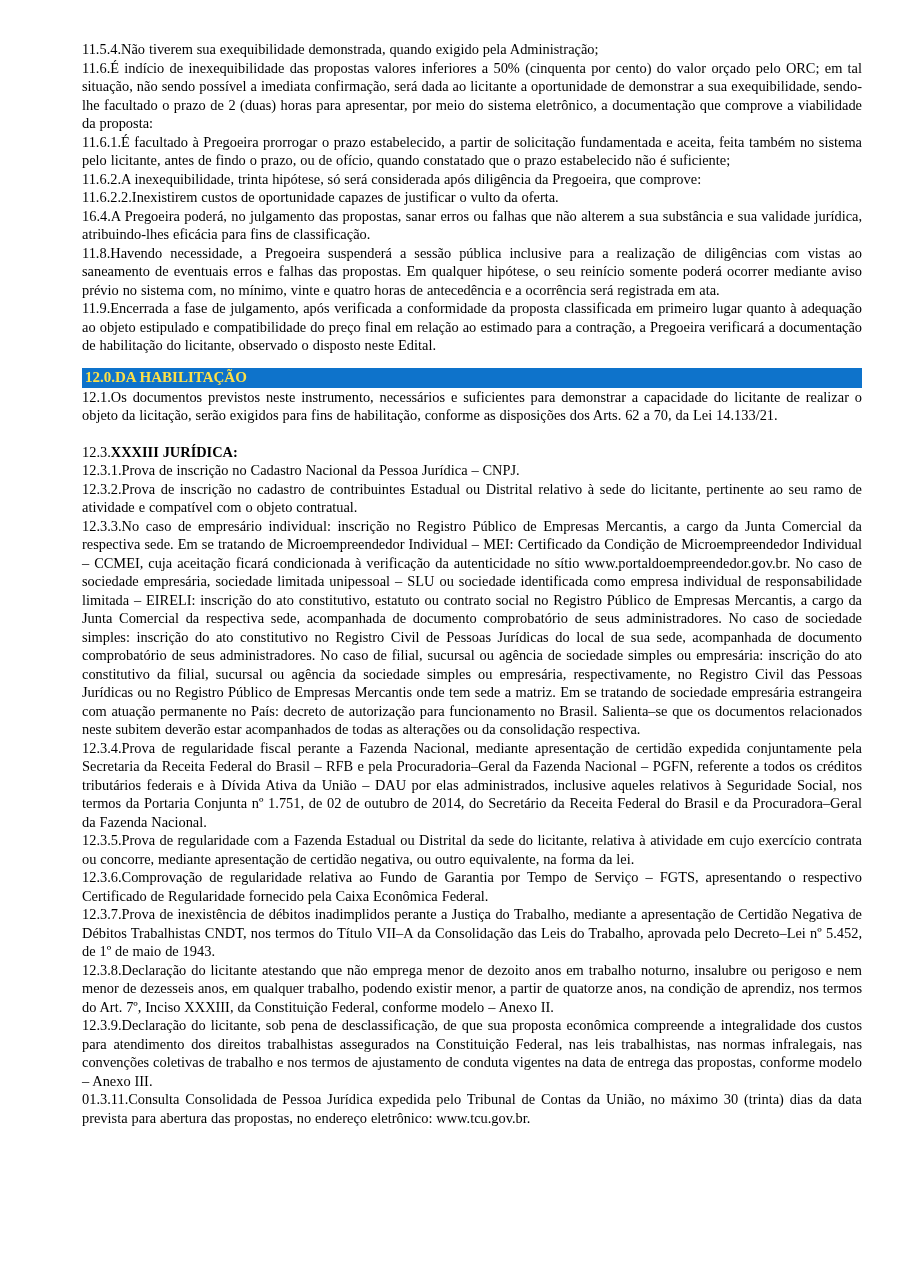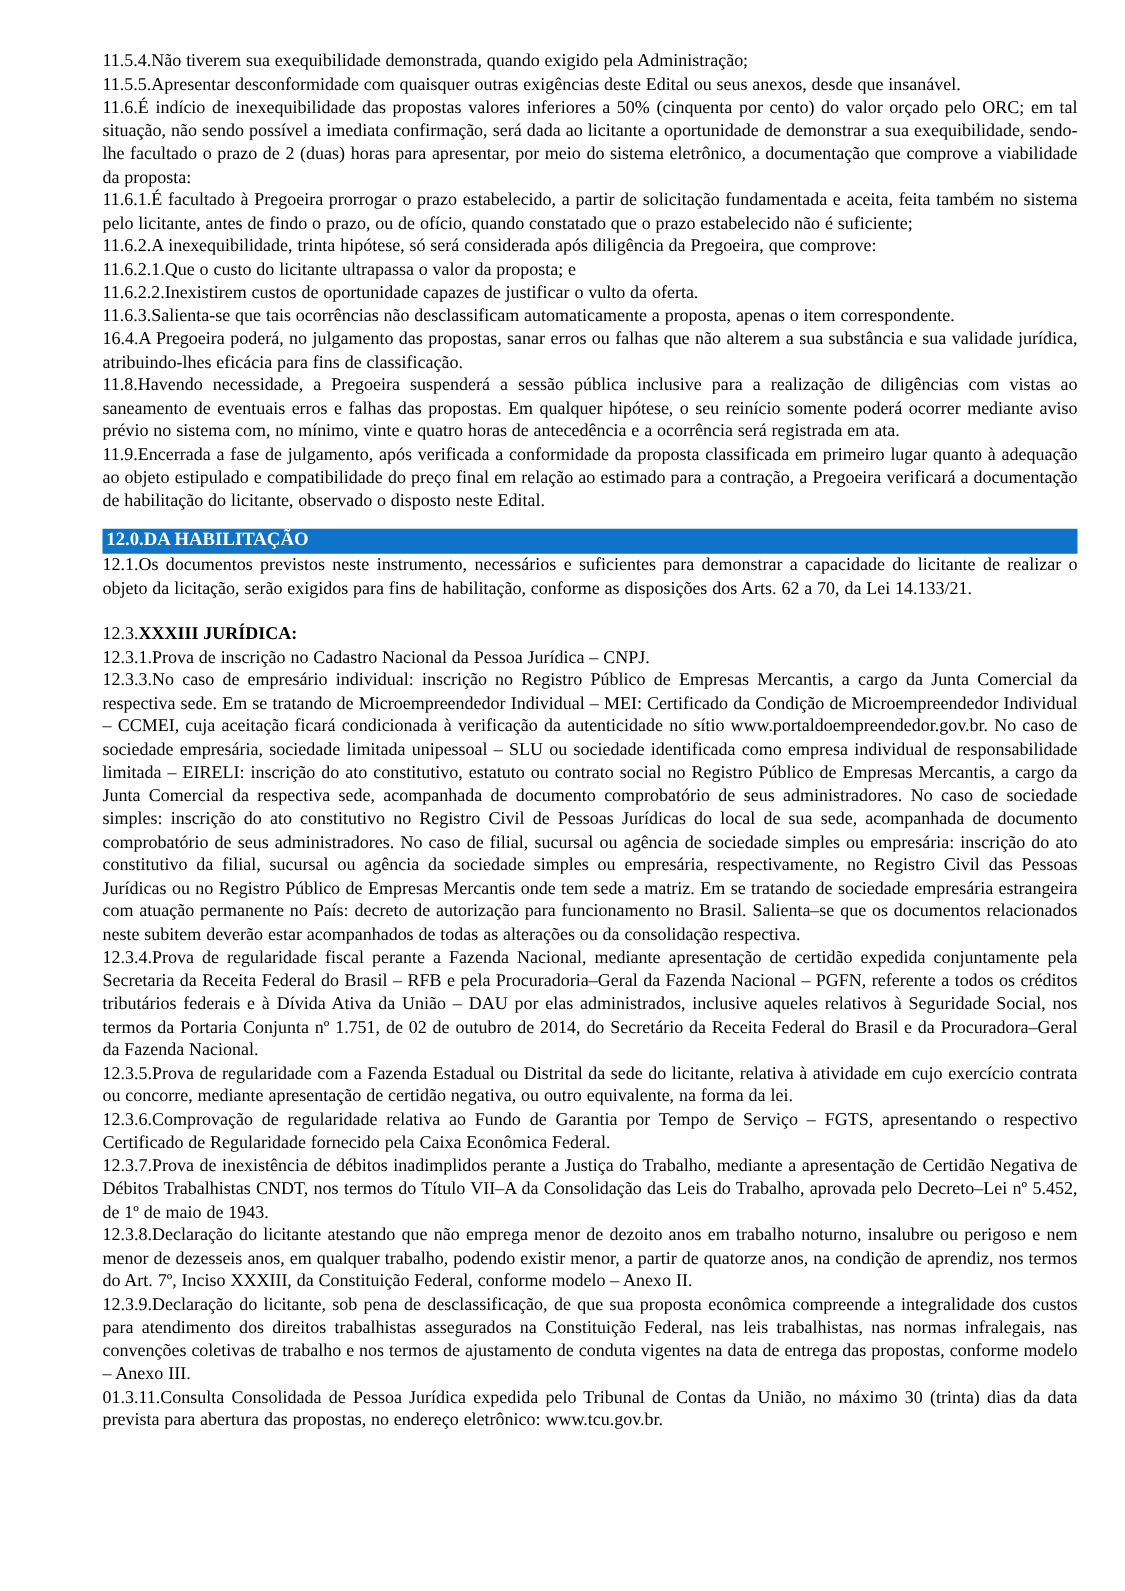--- a/index.html
+++ b/index.html
@@ -34,36 +34,34 @@
     padding: 0 0 1px 3px;
     color: #000000;
   }
   .spacer { width: 100%; }
 </style>
 </head>
 <body>
 
 <div class="page">
     <p class="para"><span>11.5.4.Não tiverem sua exequibilidade demonstrada, quando exigido pela Administração;</span></p>
-    <p class="para"><span>11.5.5.Apresentar desconformidade com quaisquer outras exigências deste Edital ou seus anexos, desde que insanável.</span></p>
     <p class="para"><span>11.6.É indício de inexequibilidade das propostas valores inferiores a 50% (cinquenta por cento) do valor orçado pelo ORC; em tal situação, não sendo possível a imediata confirmação, será dada ao licitante a oportunidade de demonstrar a sua exequibilidade, sendo-lhe facultado o prazo de 2 (duas) horas para apresentar, por meio do sistema eletrônico, a documentação que comprove a viabilidade da proposta:</span></p>
     <p class="para"><span>11.6.1.É facultado à Pregoeira prorrogar o prazo estabelecido, a partir de solicitação fundamentada e aceita, feita também no sistema pelo licitante, antes de findo o prazo, ou de ofício, quando constatado que o prazo estabelecido não é suficiente;</span></p>
     <p class="para"><span>11.6.2.A inexequibilidade, trinta hipótese, só será considerada após diligência da Pregoeira, que comprove:</span></p>
-    <p class="para"><span>11.6.2.1.Que o custo do licitante ultrapassa o valor da proposta; e</span></p>
     <p class="para"><span>11.6.2.2.Inexistirem custos de oportunidade capazes de justificar o vulto da oferta.</span></p>
-    <p class="para"><span>11.6.3.Salienta-se que tais ocorrências não desclassificam automaticamente a proposta, apenas o item correspondente.</span></p>
     <p class="para"><span>16.4.A Pregoeira poderá, no julgamento das propostas, sanar erros ou falhas que não alterem a sua substância e sua validade jurídica, atribuindo-lhes eficácia para fins de classificação.</span></p>
     <p class="para"><span>11.8.Havendo necessidade, a Pregoeira suspenderá a sessão pública inclusive para a realização de diligências com vistas ao saneamento de eventuais erros e falhas das propostas. Em qualquer hipótese, o seu reinício somente poderá ocorrer mediante aviso prévio no sistema com, no mínimo, vinte e quatro horas de antecedência e a ocorrência será registrada em ata.</span></p>
     <p class="para"><span>11.9.Encerrada a fase de julgamento, após verificada a conformidade da proposta classificada em primeiro lugar quanto à adequação ao objeto estipulado e compatibilidade do preço final em relação ao estimado para a contração, a Pregoeira verificará a documentação de habilitação do licitante, observado o disposto neste Edital.</span></p>
     <div class="spacer" style="height: 13px;"></div>
-    <div class="section-header" style="background: rgb(14, 115, 203); color: #ffffff;"><span class="bold">12.0.DA HABILITAÇÃO</span></div>
+    <div class="section-header" style="background: rgb(14, 115, 203); color: #fde047;"><span class="bold">12.0.DA HABILITAÇÃO</span></div>
     <p class="para"><span>12.1.Os documentos previstos neste instrumento, necessários e suficientes para demonstrar a capacidade do licitante de realizar o objeto da licitação, serão exigidos para fins de habilitação, conforme as disposições dos Arts. 62 a 70, da Lei 14.133/21.</span></p>
     <div class="spacer" style="height: 18px;"></div>
     <p class="para"><span>12.3.</span><span class="bold">XXXIII JURÍDICA:</span></p>
     <p class="para"><span>12.3.1.Prova de inscrição no Cadastro Nacional da Pessoa Jurídica – CNPJ.</span></p>
+    <p class="para"><span>12.3.2.Prova de inscrição no cadastro de contribuintes Estadual ou Distrital relativo à sede do licitante, pertinente ao seu ramo de atividade e compatível com o objeto contratual.</span></p>
     <p class="para"><span>12.3.3.No caso de empresário individual: inscrição no Registro Público de Empresas Mercantis, a cargo da Junta Comercial da respectiva sede. Em se tratando de Microempreendedor Individual – MEI: Certificado da Condição de Microempreendedor Individual – CCMEI, cuja aceitação ficará condicionada à verificação da autenticidade no sítio www.portaldoempreendedor.gov.br. No caso de sociedade empresária, sociedade limitada unipessoal – SLU ou sociedade identificada como empresa individual de responsabilidade limitada – EIRELI: inscrição do ato constitutivo, estatuto ou contrato social no Registro Público de Empresas Mercantis, a cargo da Junta Comercial da respectiva sede, acompanhada de documento comprobatório de seus administradores. No caso de sociedade simples: inscrição do ato constitutivo no Registro Civil de Pessoas Jurídicas do local de sua sede, acompanhada de documento comprobatório de seus administradores. No caso de filial, sucursal ou agência de sociedade simples ou empresária: inscrição do ato constitutivo da filial, sucursal ou agência da sociedade simples ou empresária, respectivamente, no Registro Civil das Pessoas Jurídicas ou no Registro Público de Empresas Mercantis onde tem sede a matriz. Em se tratando de sociedade empresária estrangeira com atuação permanente no País: decreto de autorização para funcionamento no Brasil. Salienta–se que os documentos relacionados neste subitem deverão estar acompanhados de todas as alterações ou da consolidação respectiva.</span></p>
     <p class="para"><span>12.3.4.Prova de regularidade fiscal perante a Fazenda Nacional, mediante apresentação de certidão expedida conjuntamente pela Secretaria da Receita Federal do Brasil – RFB e pela Procuradoria–Geral da Fazenda Nacional – PGFN, referente a todos os créditos tributários federais e à Dívida Ativa da União – DAU por elas administrados, inclusive aqueles relativos à Seguridade Social, nos termos da Portaria Conjunta nº 1.751, de 02 de outubro de 2014, do Secretário da Receita Federal do Brasil e da Procuradora–Geral da Fazenda Nacional.</span></p>
     <p class="para"><span>12.3.5.Prova de regularidade com a Fazenda Estadual ou Distrital da sede do licitante, relativa à atividade em cujo exercício contrata ou concorre, mediante apresentação de certidão negativa, ou outro equivalente, na forma da lei.</span></p>
     <p class="para"><span>12.3.6.Comprovação de regularidade relativa ao Fundo de Garantia por Tempo de Serviço – FGTS, apresentando o respectivo Certificado de Regularidade fornecido pela Caixa Econômica Federal.</span></p>
     <p class="para"><span>12.3.7.Prova de inexistência de débitos inadimplidos perante a Justiça do Trabalho, mediante a apresentação de Certidão Negativa de Débitos Trabalhistas CNDT, nos termos do Título VII–A da Consolidação das Leis do Trabalho, aprovada pelo Decreto–Lei nº 5.452, de 1º de maio de 1943.</span></p>
     <p class="para"><span>12.3.8.Declaração do licitante atestando que não emprega menor de dezoito anos em trabalho noturno, insalubre ou perigoso e nem menor de dezesseis anos, em qualquer trabalho, podendo existir menor, a partir de quatorze anos, na condição de aprendiz, nos termos do Art. 7º, Inciso XXXIII, da Constituição Federal, conforme modelo – Anexo II.</span></p>
     <p class="para"><span>12.3.9.Declaração do licitante, sob pena de desclassificação, de que sua proposta econômica compreende a integralidade dos custos para atendimento dos direitos trabalhistas assegurados na Constituição Federal, nas leis trabalhistas, nas normas infralegais, nas convenções coletivas de trabalho e nos termos de ajustamento de conduta vigentes na data de entrega das propostas, conforme modelo – Anexo III.</span></p>
     <p class="para"><span>01.3.11.Consulta Consolidada de Pessoa Jurídica expedida pelo Tribunal de Contas da União, no máximo 30 (trinta) dias da data prevista para abertura das propostas, no endereço eletrônico: www.tcu.gov.br.</span></p>
   </div>
 

